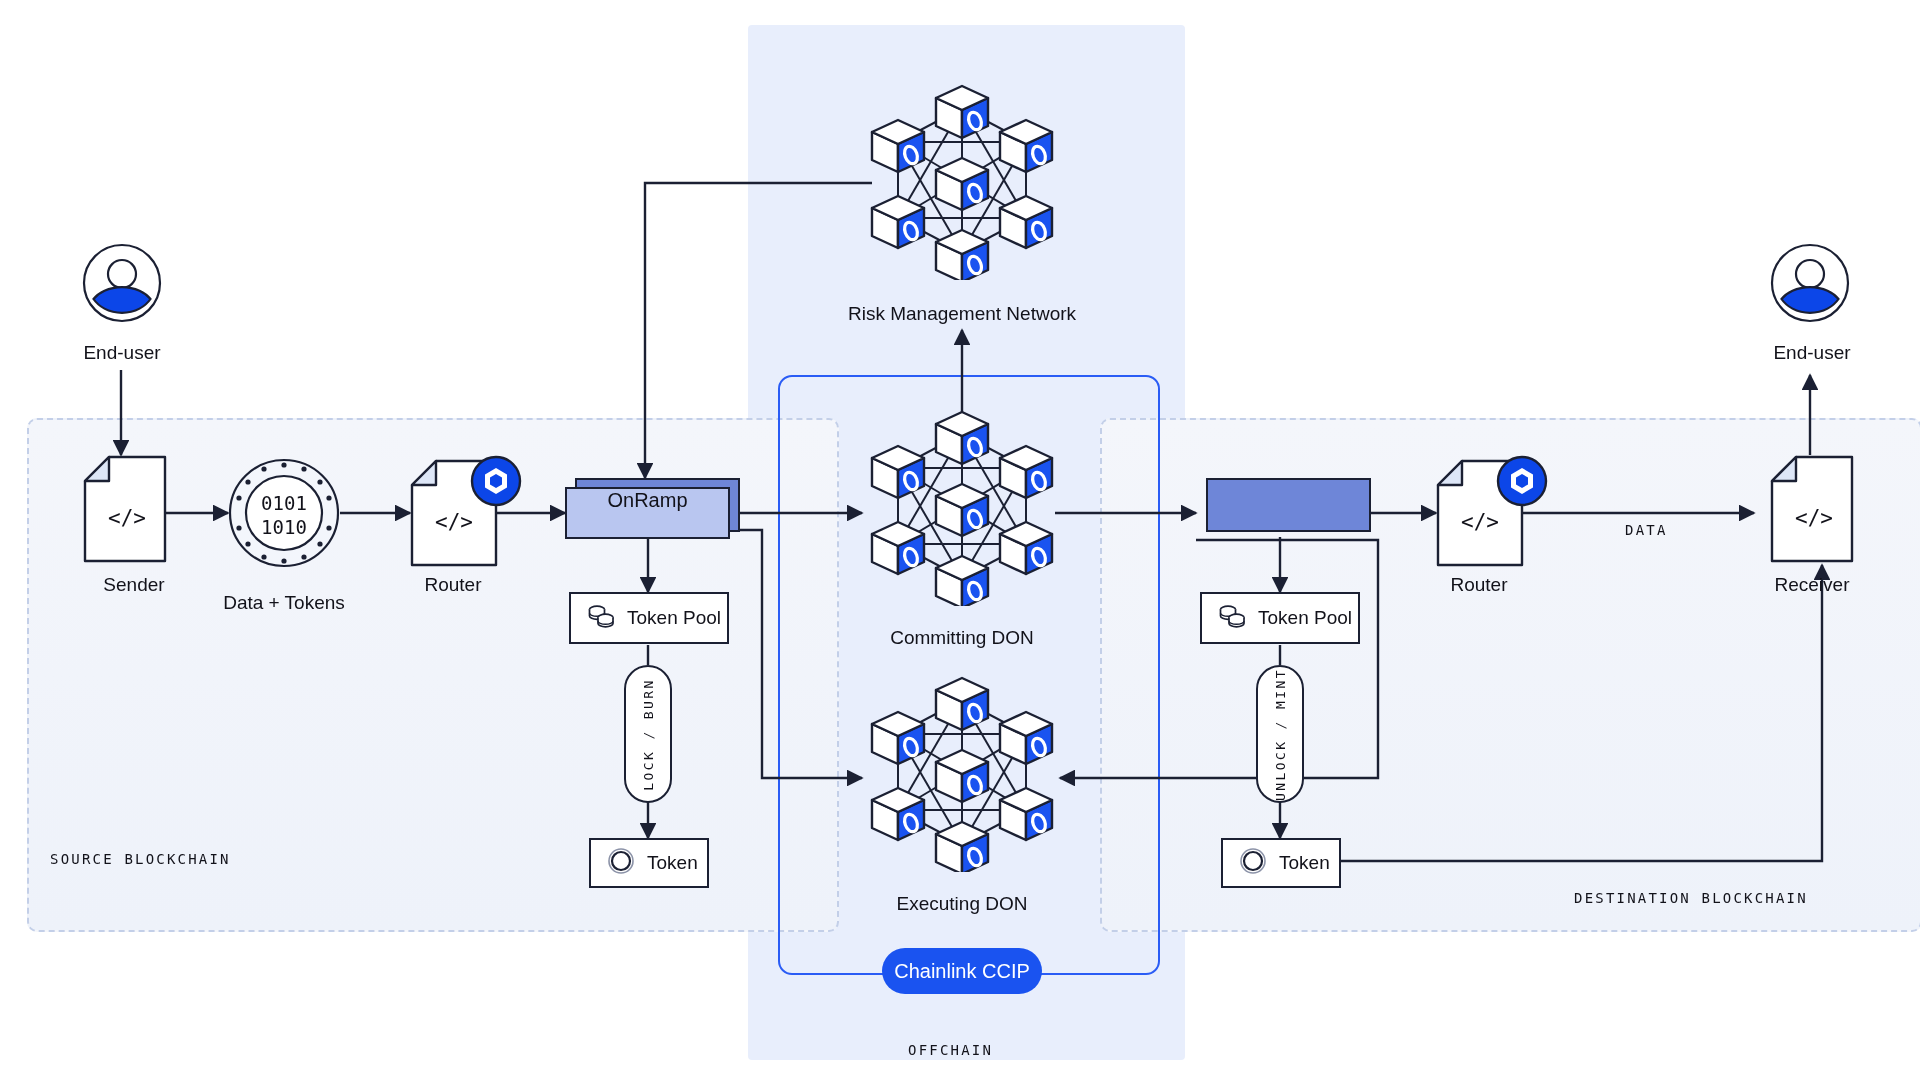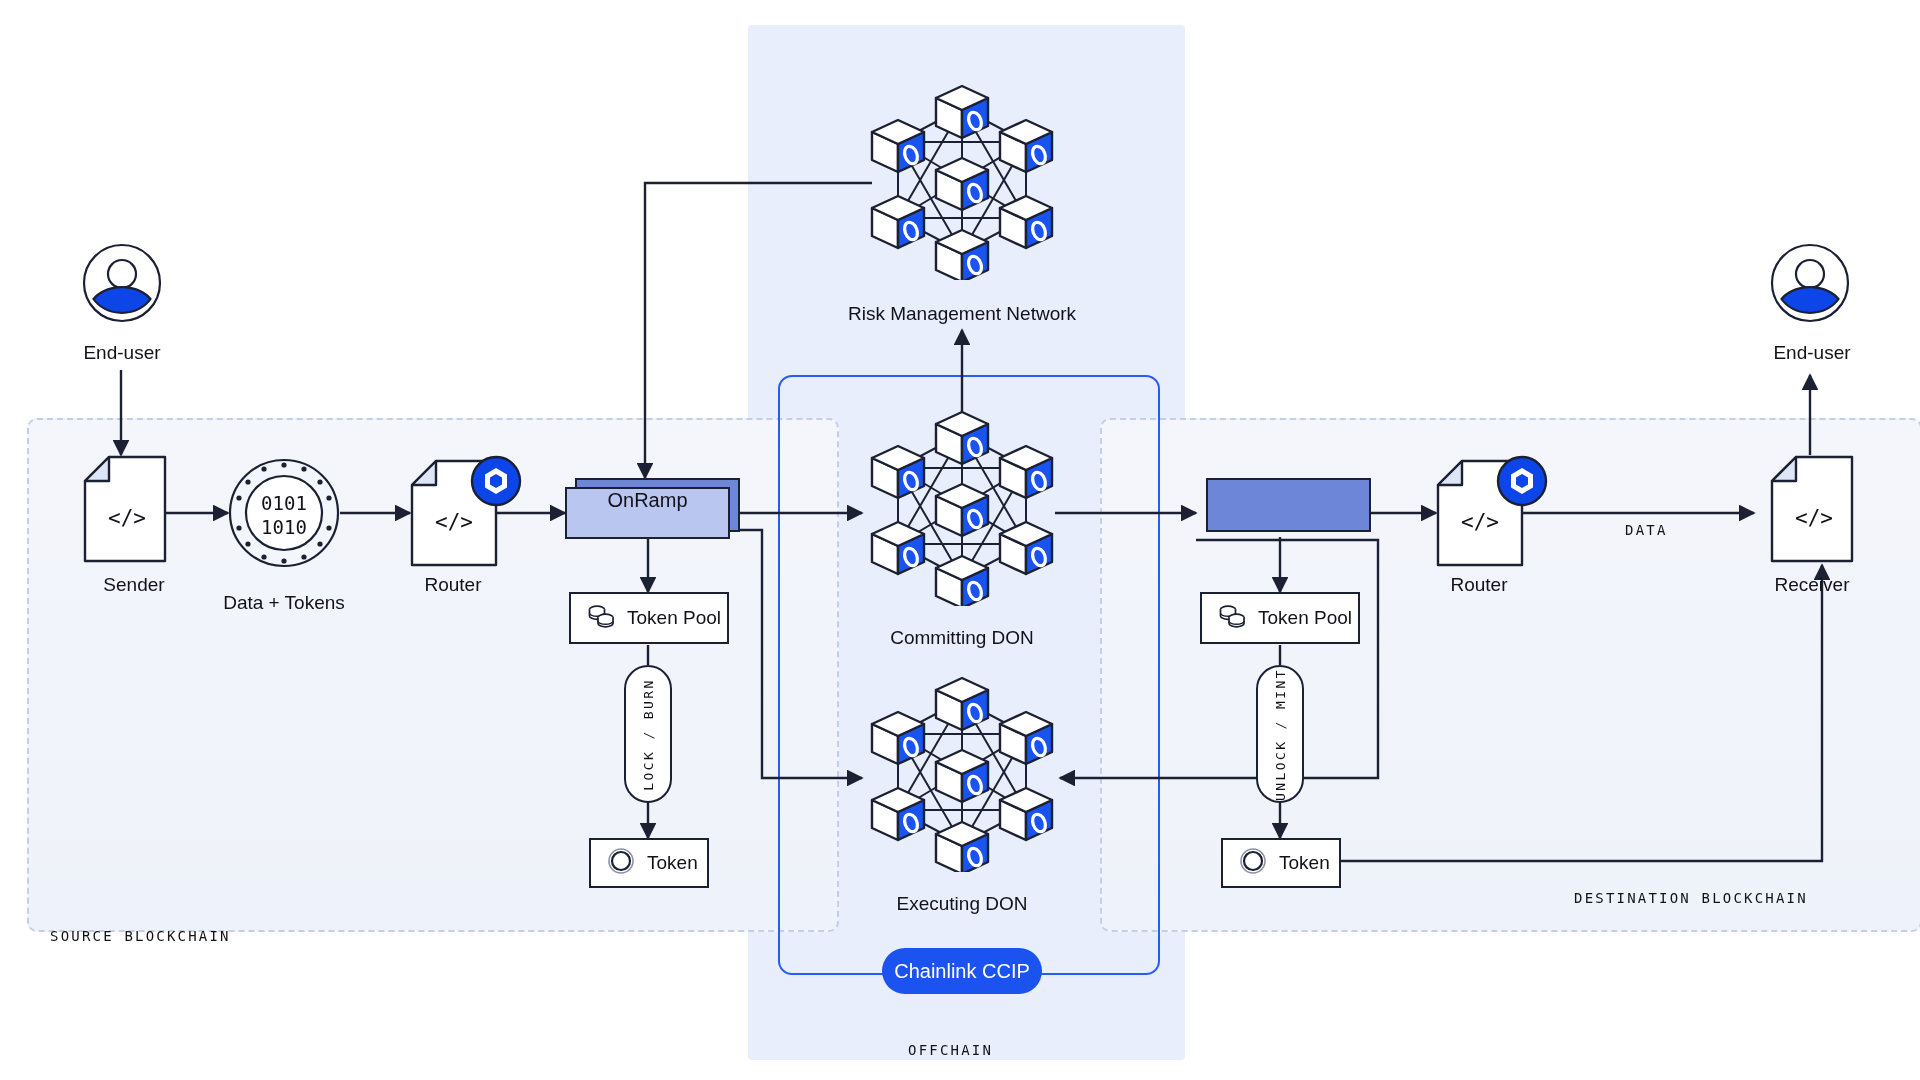--- a/index.html
+++ b/index.html
@@ -578,17 +578,17 @@
 
   <div class="user" style="left:1770px;top:243px;">
     <svg width="80" height="80" viewBox="0 0 80 80">
       <circle cx="40" cy="40" r="38" fill="#ffffff" stroke="#1b2033" stroke-width="2.2"></circle>
       <circle cx="40" cy="31" r="14" fill="#ffffff" stroke="#1b2033" stroke-width="2.2"></circle>
       <path d="M11.5,56 A33 28 0 0 0 68.5,56 A33 24 0 0 0 11.5,56 Z" fill="#0c46e8" stroke="#1b2033" stroke-width="2.2"></path>
     </svg>
   </div>
   <div class="lbl" style="left:1812px;top:342px;">End-user</div>
 
-  <div class="mono" style="left:50px;top:928px;">SOURCE BLOCKCHAIN</div>
+  <div class="mono" style="left:50px;top:851px;">SOURCE BLOCKCHAIN</div>
   <div class="mono" style="left:1574px;top:890px;">DESTINATION BLOCKCHAIN</div>
   <div class="mono" style="left:908px;top:1042px;">OFFCHAIN</div>
 
 </div>
 
 </body></html>

